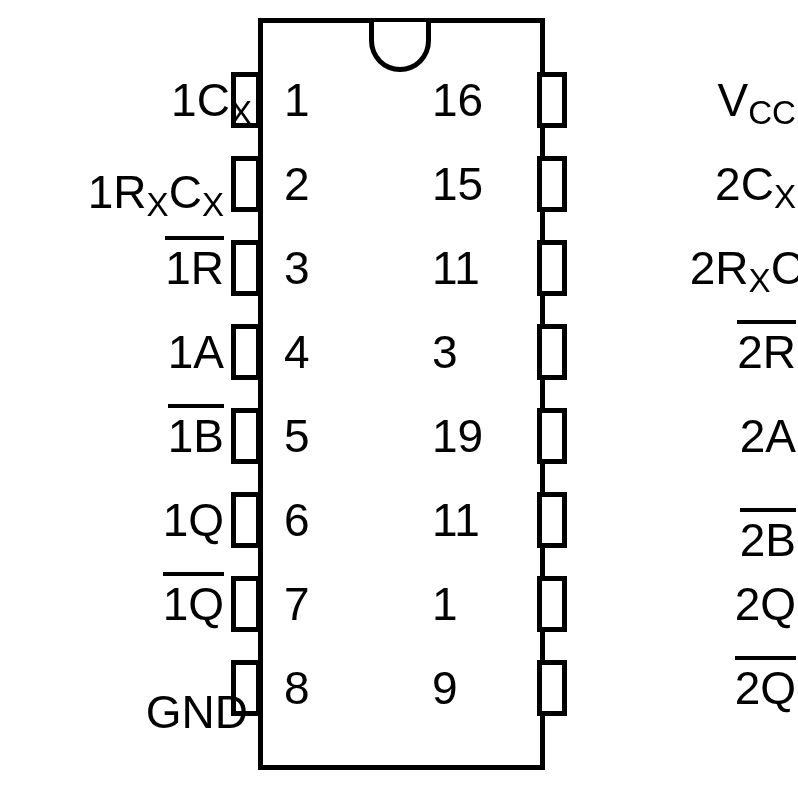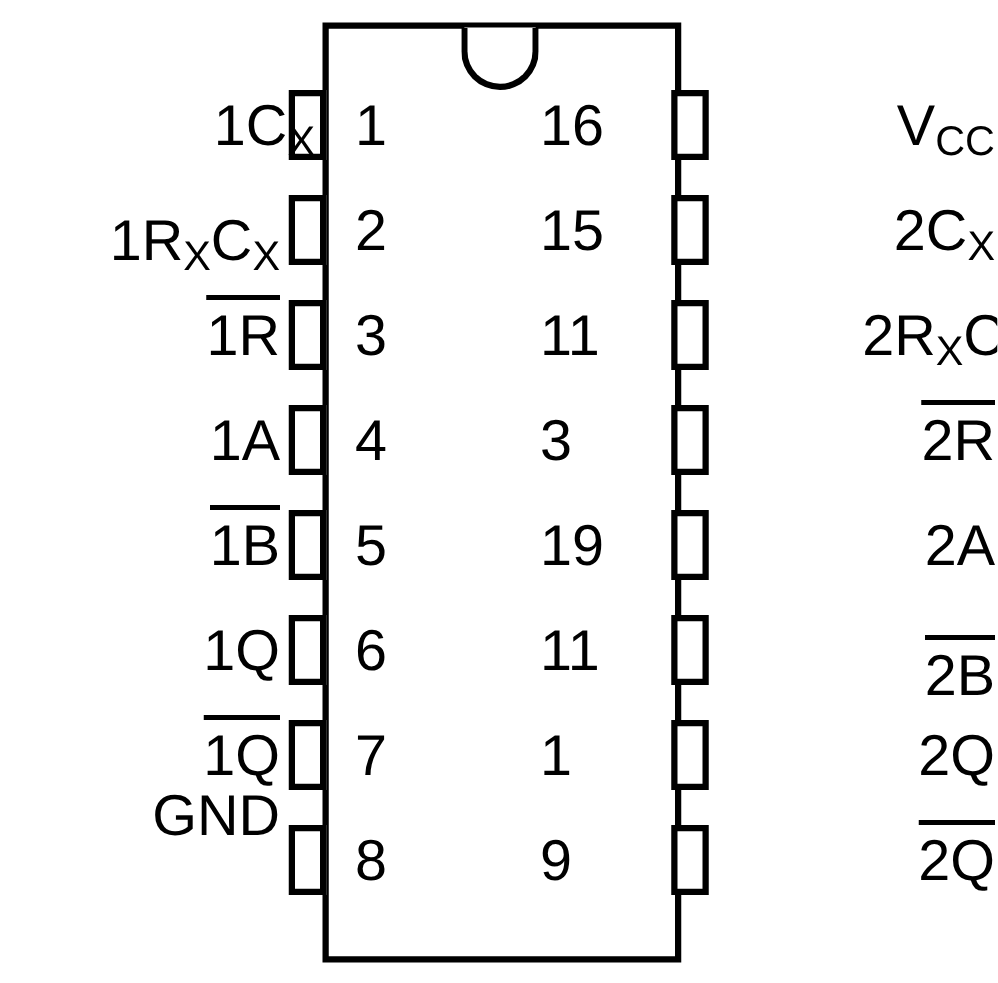--- a/index.html
+++ b/index.html
@@ -92,21 +92,21 @@
       <div class="pin-number left" style="top: 408px;">5</div>
       <div class="pin-label left" style="top: 408px;"><span class="ovl">1B</span></div>
       <div class="pin left" style="top: 492px;"></div>
       <div class="pin-number left" style="top: 492px;">6</div>
       <div class="pin-label left" style="top: 492px;"><span>1Q</span></div>
       <div class="pin left" style="top: 576px;"></div>
       <div class="pin-number left" style="top: 576px;">7</div>
       <div class="pin-label left" style="top: 576px;"><span class="ovl">1Q</span></div>
       <div class="pin left" style="top: 660px;"></div>
       <div class="pin-number left" style="top: 660px;">8</div>
-      <div class="pin-label left" style="top: 624px;"><span>GND</span></div>
+      <div class="pin-label left" style="top: 684px; padding-left: 24px;"><span>GND</span></div>
       <div class="pin right" style="top: 72px;"></div>
       <div class="pin-number right" style="top: 72px;">16</div>
       <div class="pin-label right" style="top: 72px;"><span>V</span><span class="sub">CC</span></div>
       <div class="pin right" style="top: 156px;"></div>
       <div class="pin-number right" style="top: 156px;">15</div>
       <div class="pin-label right" style="top: 156px;"><span>2C</span><span class="sub">X</span></div>
       <div class="pin right" style="top: 240px;"></div>
       <div class="pin-number right" style="top: 240px;">11</div>
       <div class="pin-label right" style="top: 240px; margin-left: 30px;"><span>2R</span><span class="sub">X</span><span>C</span><span class="sub">X</span></div>
       <div class="pin right" style="top: 324px;"></div>

